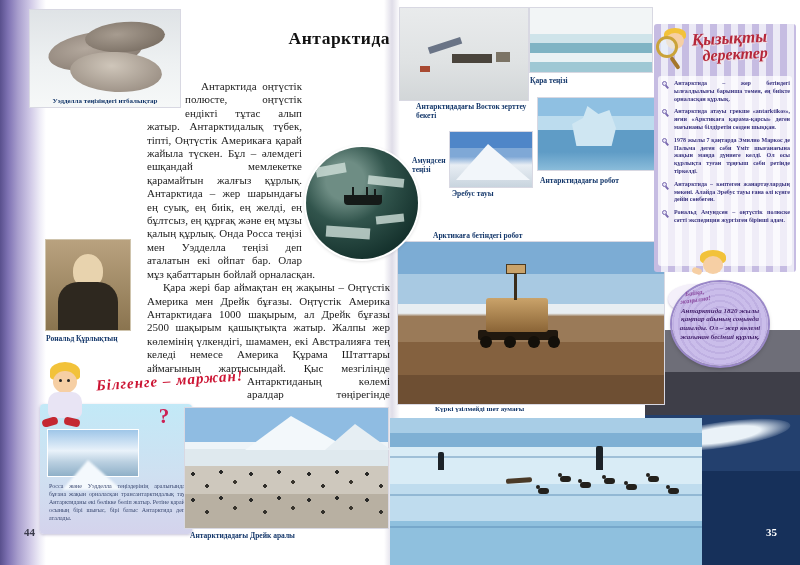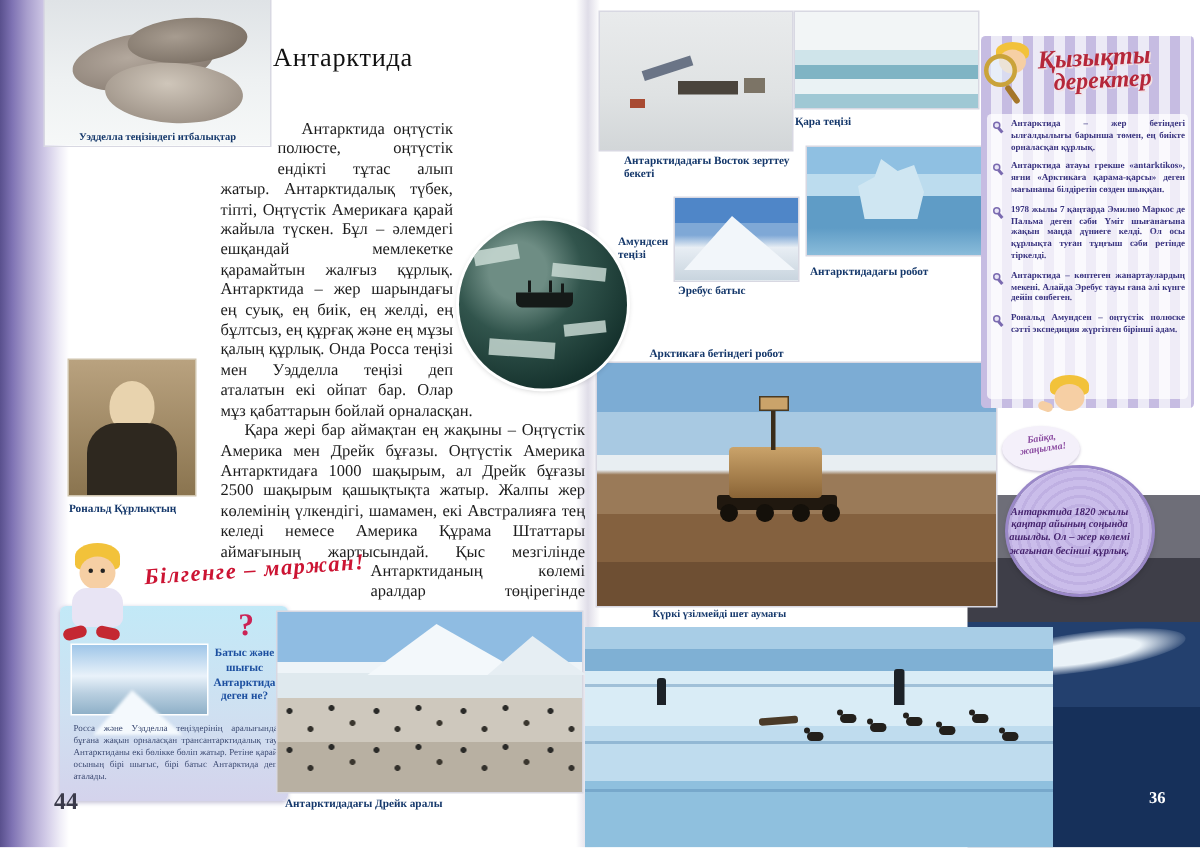--- a/index.html
+++ b/index.html
@@ -9,30 +9,30 @@
 
   
   .left-edge { position:absolute; left:0; top:0; width:46px; height:565px;
     background:linear-gradient(90deg,#59508d 0,#7e72b3 8px,#a89ecd 18px,#cfc8e6 30px,#efedf7 40px,#fff 46px); }
   .gutter { position:absolute; left:384px; top:0; width:16px; height:565px; z-index:1;
     background:linear-gradient(90deg,rgba(110,100,150,0) 0,rgba(110,100,150,.22) 50%,rgba(110,100,150,0) 100%); }
 
   .caption { font-weight:bold; color:#15386b; font-size:7.5px; line-height:1.25; }
 
   
-  .seal-photo { position:absolute; left:30px; top:0; width:150px; height:97px; z-index:2;
+  .seal-photo { position:absolute; left:30px; top:10px; width:150px; height:97px; z-index:2;
     background:linear-gradient(180deg,#dfe3e6 0,#eef1f2 55%,#f6f8f8 100%); box-shadow:0 0 0 1px #d8d8e2; }
   .seal { position:absolute; border-radius:50%; }
   .s1 { left:18px; top:22px; width:95px; height:38px; background:radial-gradient(ellipse at 40% 40%,#b3a89d,#7e7268); transform:rotate(-8deg); }
   .s2 { left:55px; top:12px; width:80px; height:30px; background:radial-gradient(ellipse at 40% 40%,#a79c90,#6f6459); transform:rotate(-4deg); }
   .s3 { left:40px; top:42px; width:92px; height:40px; background:radial-gradient(ellipse at 45% 35%,#cfc6ba,#8d8176); transform:rotate(3deg); }
   .seal-cap { position:absolute; left:0; bottom:1px; width:100%; text-align:center; font-size:7px; }
 
-  .page-title { position:absolute; left:182px; top:28px; width:208px; text-align:left;
-    font-size:17.5px; font-weight:normal; color:#111; letter-spacing:.5px; z-index:2; }
+  .page-title { position:absolute; left:182px; top:28px; width:208px; text-align:right;
+    font-size:17.5px; font-weight:bold; color:#111; letter-spacing:.5px; z-index:2; }
 
   .text-col { position:absolute; left:25px; top:80px; width:365px; height:322px; overflow:hidden;
     font-size:11px; line-height:13.4px; color:#1c1c1c; text-align:justify; z-index:2; }
   .text-col p { text-indent:16px; }
   .f-seal { float:left; width:160px; height:30px; }
   .f-circle { float:right; width:88px; height:116px; margin-top:64px; }
   .f-portrait { float:left; width:122px; height:114px; margin-top:158px; }
   .f-marzhan { float:left; clear:left; width:222px; height:64px; }
 
   .portrait { position:absolute; left:46px; top:240px; width:84px; height:90px; z-index:2;
@@ -74,21 +74,21 @@
     border-left:46px solid transparent; border-right:60px solid transparent; border-bottom:34px solid #f3f8fb; }
   .pg-mtn2 { position:absolute; left:140px; top:16px; width:0; height:0;
     border-left:30px solid transparent; border-right:36px solid transparent; border-bottom:26px solid #e6eef3; }
   .pg-dots { position:absolute; left:0; top:58px; width:100%; height:55px;
     background:radial-gradient(circle 2px at 8px 8px,#2a2a28 95%,transparent),
                radial-gradient(circle 2px at 22px 20px,#33312c 95%,transparent),
                radial-gradient(circle 2px at 36px 6px,#2a2a28 95%,transparent),
                radial-gradient(circle 2px at 50px 16px,#3a362e 95%,transparent);
     background-size:58px 26px; }
   .penguin-cap { position:absolute; left:190px; top:531px; z-index:2; }
-  .pagenum-44 { position:absolute; left:36px; top:526px; font-size:16px; font-weight:bold; color:#3a3a4a; z-index:2; }
+  .pagenum-44 { position:absolute; left:24px; top:526px; font-size:11px; font-weight:bold; color:#3a3a4a; z-index:2; }
 
   
   .vostok-photo { position:absolute; left:400px; top:8px; width:128px; height:92px; z-index:2;
     background:linear-gradient(180deg,#e9ebec 0,#dfe2e3 60%,#d2d6d8 100%); box-shadow:0 0 0 1px #d8d8e2; }
   .vk { position:absolute; background:#5a5248; }
   .vk1 { left:28px; top:34px; width:34px; height:7px; transform:rotate(-18deg); background:#6a7486; }
   .vk2 { left:52px; top:46px; width:40px; height:9px; background:#4a443c; }
   .vk3 { left:96px; top:44px; width:14px; height:10px; background:#7c7466; }
   .vk4 { left:20px; top:58px; width:10px; height:6px; background:#a84a32; }
   .vostok-cap { position:absolute; left:416px; top:102px; width:120px; z-index:2; }
@@ -155,23 +155,23 @@
 
   
   .reminder-kid { position:absolute; left:692px; top:250px; width:44px; height:44px; z-index:3; }
   .rk-hair { position:absolute; left:8px; top:0; width:26px; height:14px; border-radius:50% 50% 30% 30%; background:#f2c23a; }
   .rk-face { position:absolute; left:11px; top:6px; width:20px; height:18px; border-radius:50%; background:#f6cfa4; }
   .rk-hand { position:absolute; left:0px; top:18px; width:10px; height:6px; border-radius:3px; background:#f6cfa4; transform:rotate(20deg); }
   .note-blob { position:absolute; left:668px; top:284px; width:52px; height:30px; border-radius:50%; background:#f4f0fa; z-index:3;
     box-shadow:0 1px 2px rgba(80,60,120,.3); }
   .note-text { position:absolute; left:672px; top:289px; width:46px; z-index:4; text-align:center;
     font-size:6.5px; font-style:italic; font-weight:bold; color:#8a4aa0; transform:rotate(-8deg); line-height:1.15; }
-  .purple-circle { position:absolute; left:672px; top:312px; width:96px; height:84px; border-radius:50%; z-index:3;
+  .purple-circle { position:absolute; left:672px; top:282px; width:96px; height:84px; border-radius:50%; z-index:3;
     background:repeating-radial-gradient(circle at 50% 50%, #cabdea 0 4px, #bfb0e2 4px 6px);
-    box-shadow:0 0 0 2px #9a88c8, 0 2px 5px rgba(0,0,0,.35); display:flex; align-items:center; justify-content:flex-start; }
+    box-shadow:0 0 0 2px #9a88c8, 0 2px 5px rgba(0,0,0,.35); display:flex; align-items:center; justify-content:center; }
   .purple-circle .ctext { width:82px; text-align:center; font-size:7px; line-height:1.22;
     font-style:italic; font-weight:bold; color:#46246e; }
 
   
   .wave-photo { position:absolute; left:645px; top:330px; width:155px; height:235px; z-index:1;
     background:linear-gradient(180deg,#6e6e78 0 18%,#3e3e48 18% 36%,#23406e 36% 60%,#16305a 60% 100%); }
   .wave-foam { position:absolute; left:6px; top:92px; width:140px; height:26px; border-radius:50%;
     background:radial-gradient(ellipse at 50% 50%, #eaf2f8 0 40%, rgba(234,242,248,0) 75%); transform:rotate(-8deg); }
   .sled-photo { position:absolute; left:390px; top:418px; width:312px; height:147px; z-index:2;
     background:linear-gradient(180deg,#a8cde6 0 10%,#7fb0d4 10% 20%,#d9ecf6 20% 45%,#bfdcee 45% 70%,#8fc0de 70% 100%); }
@@ -229,21 +229,20 @@
     <div class="boy-shoe bs2"></div>
   </div>
 
   <div class="marzhan">Білгенге – маржан!</div>
 
   <div class="qbox">
     <div class="thumb">
       <div class="peak"></div>
     </div>
     <div class="qmark">?</div>
-    <div class="qtitle">Батыс және шығыс Антарктида деген не?</div>
     <div class="qbody">Росса және Уэдделла теңіздерінің аралығында бұғана жақын орналасқан трансантарктидалық тау Антарктиданы екі бөлікке бөліп жатыр. Ретіне қарай осының бірі шығыс, бірі батыс Антарктида деп аталады.</div>
   </div>
 
   <div class="penguin-photo">
     <div class="pg-mtn"></div>
     <div class="pg-mtn2"></div>
     <div class="pg-dots"></div>
   </div>
   <div class="penguin-cap caption">Антарктидадағы Дрейк аралы</div>
 
@@ -265,21 +264,21 @@
     <div class="ice-chunk ic2"></div>
     <div class="ice-chunk ic3"></div>
     <div class="ice-chunk ic4"></div>
     <div class="ship"></div>
   </div>
   <div class="weddell-cap caption">Амундсен теңізі</div>
 
   <div class="erebus-photo">
     <div class="er-peak"></div>
   </div>
-  <div class="erebus-cap caption">Эребус батыс</div>
+  <div class="erebus-cap caption">Эребус тауы</div>
 
   <div class="iceberg-photo">
     <div class="berg"></div>
   </div>
   <div class="iceberg-cap caption">Антарктидадағы робот</div>
 
   <div class="robot-cap caption">Арктикаға бетіндегі робот</div>
   <div class="robot-photo">
     <div class="rb-platform"></div>
     <div class="rb-wheel rw1"></div>
@@ -367,15 +366,15 @@
     <div class="person p2"></div>
     <div class="dog d1"></div>
     <div class="dog d2"></div>
     <div class="dog d3"></div>
     <div class="dog d4"></div>
     <div class="dog d5"></div>
     <div class="dog d6"></div>
     <div class="dog d7"></div>
   </div>
 
-  <div class="pagenum-45">36</div>
+  <div class="pagenum-45">35</div>
 
 </div>
 
 </body></html>

